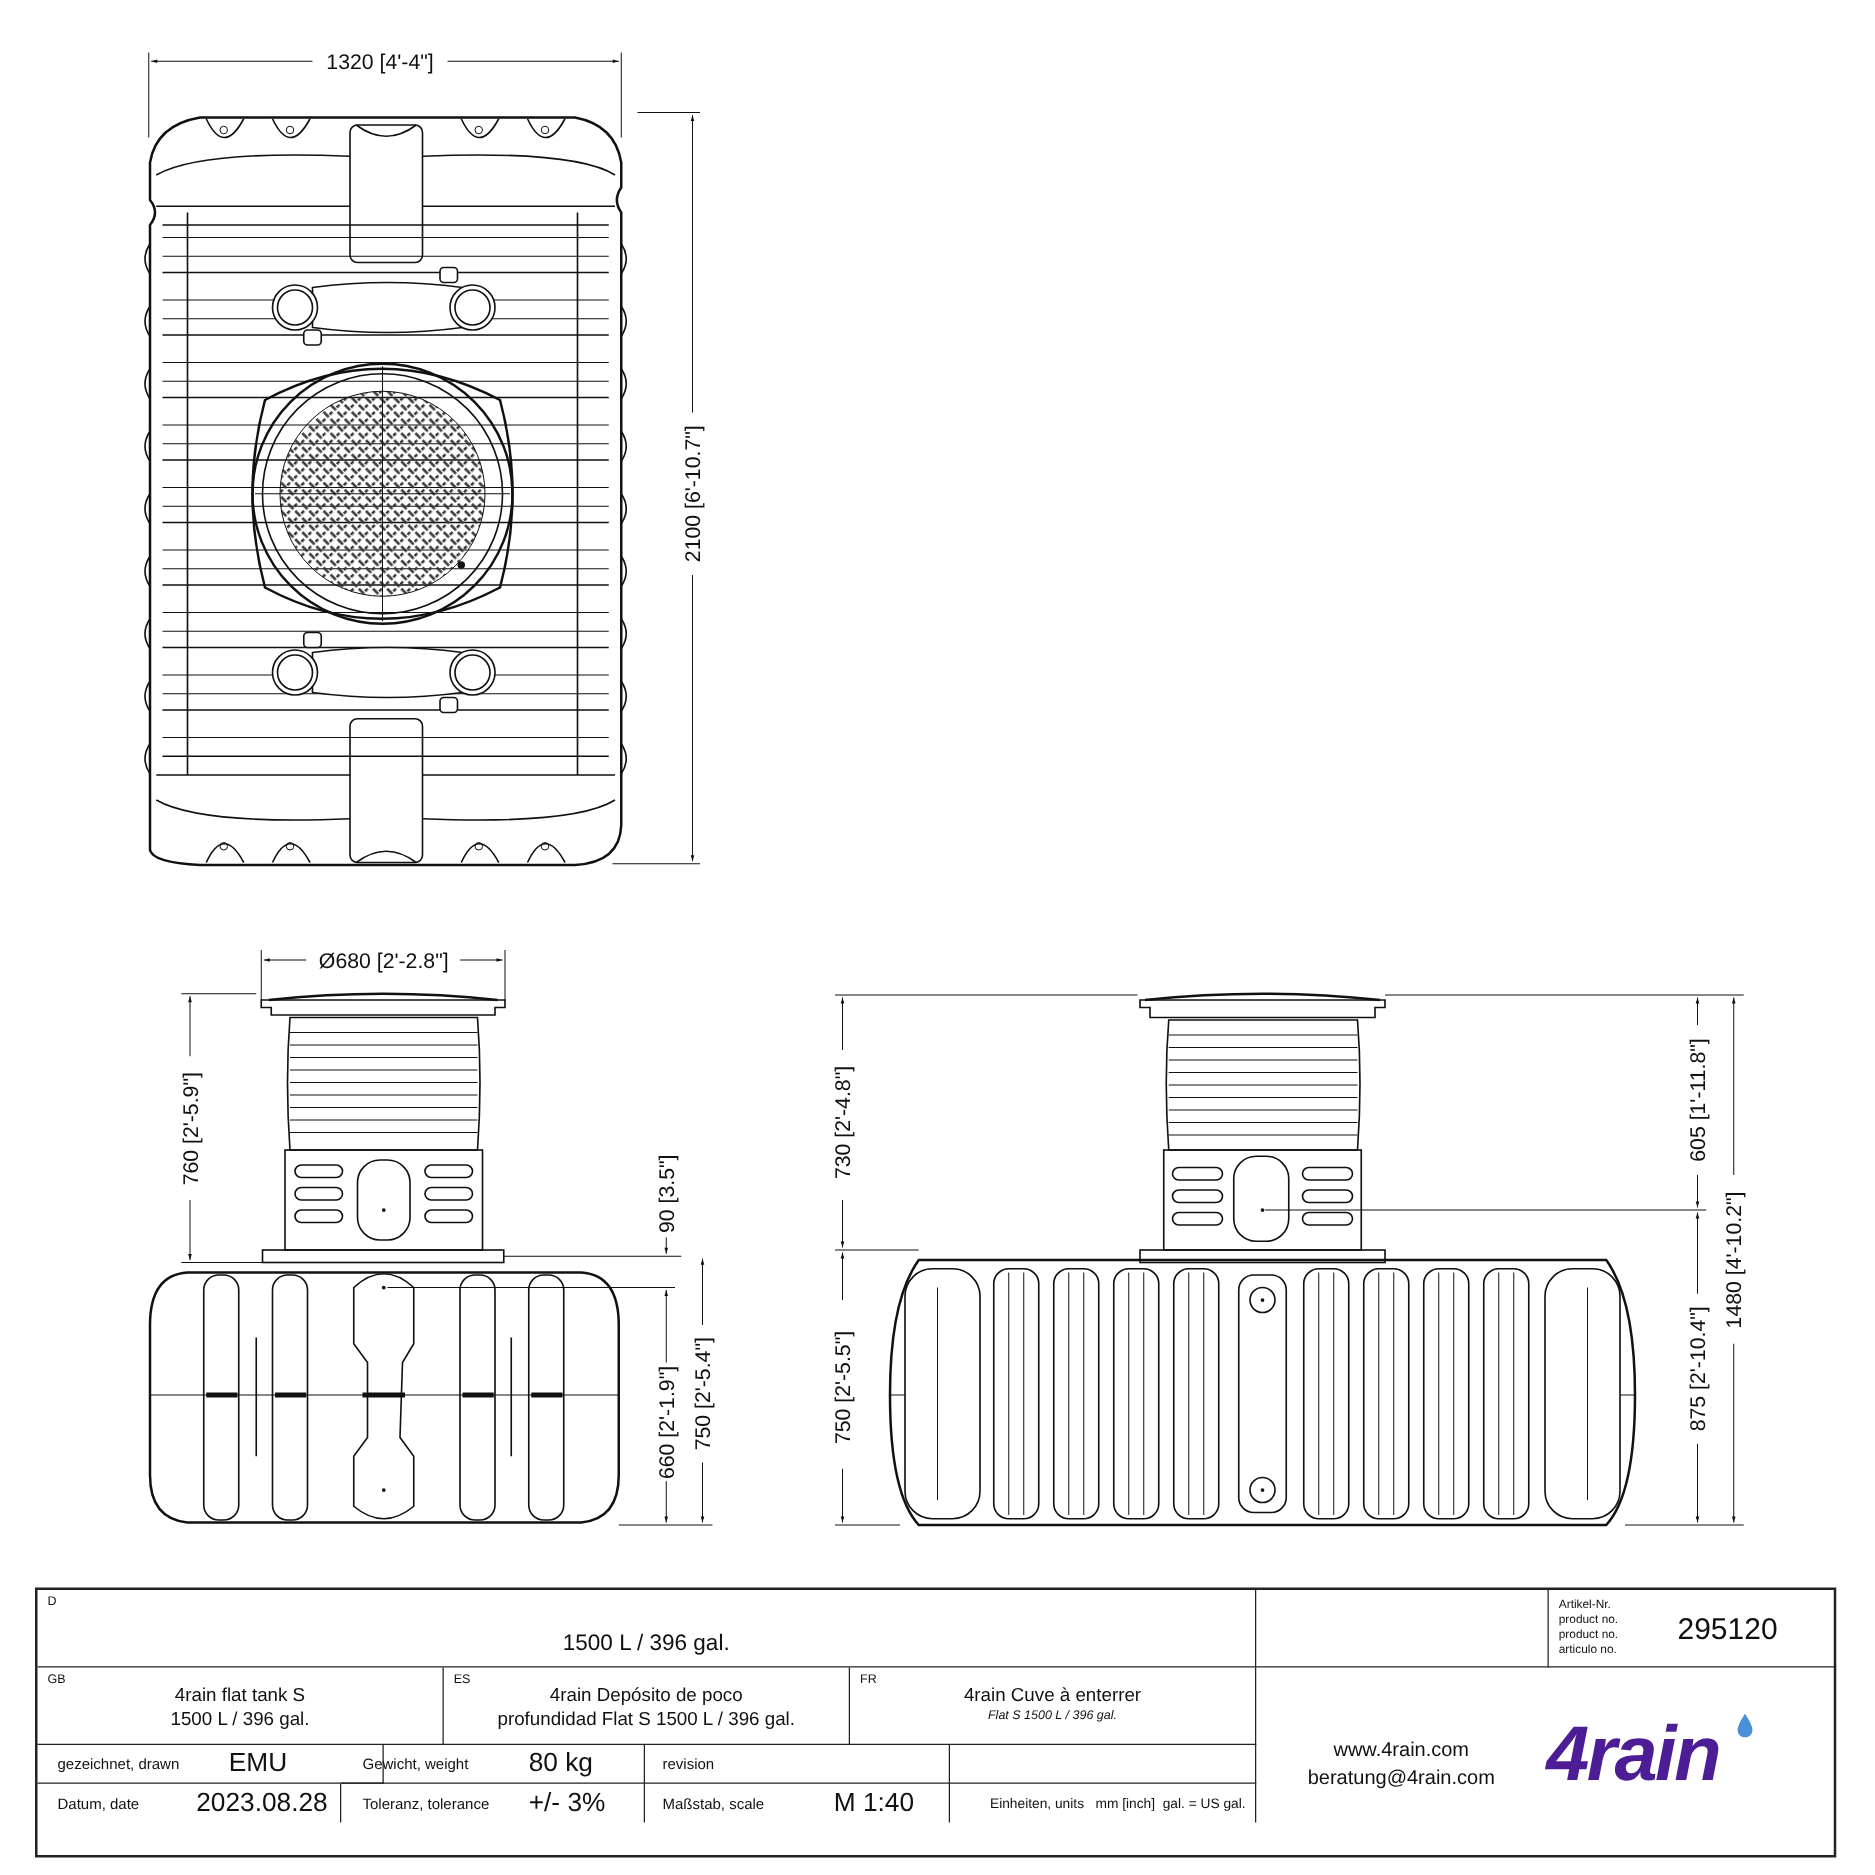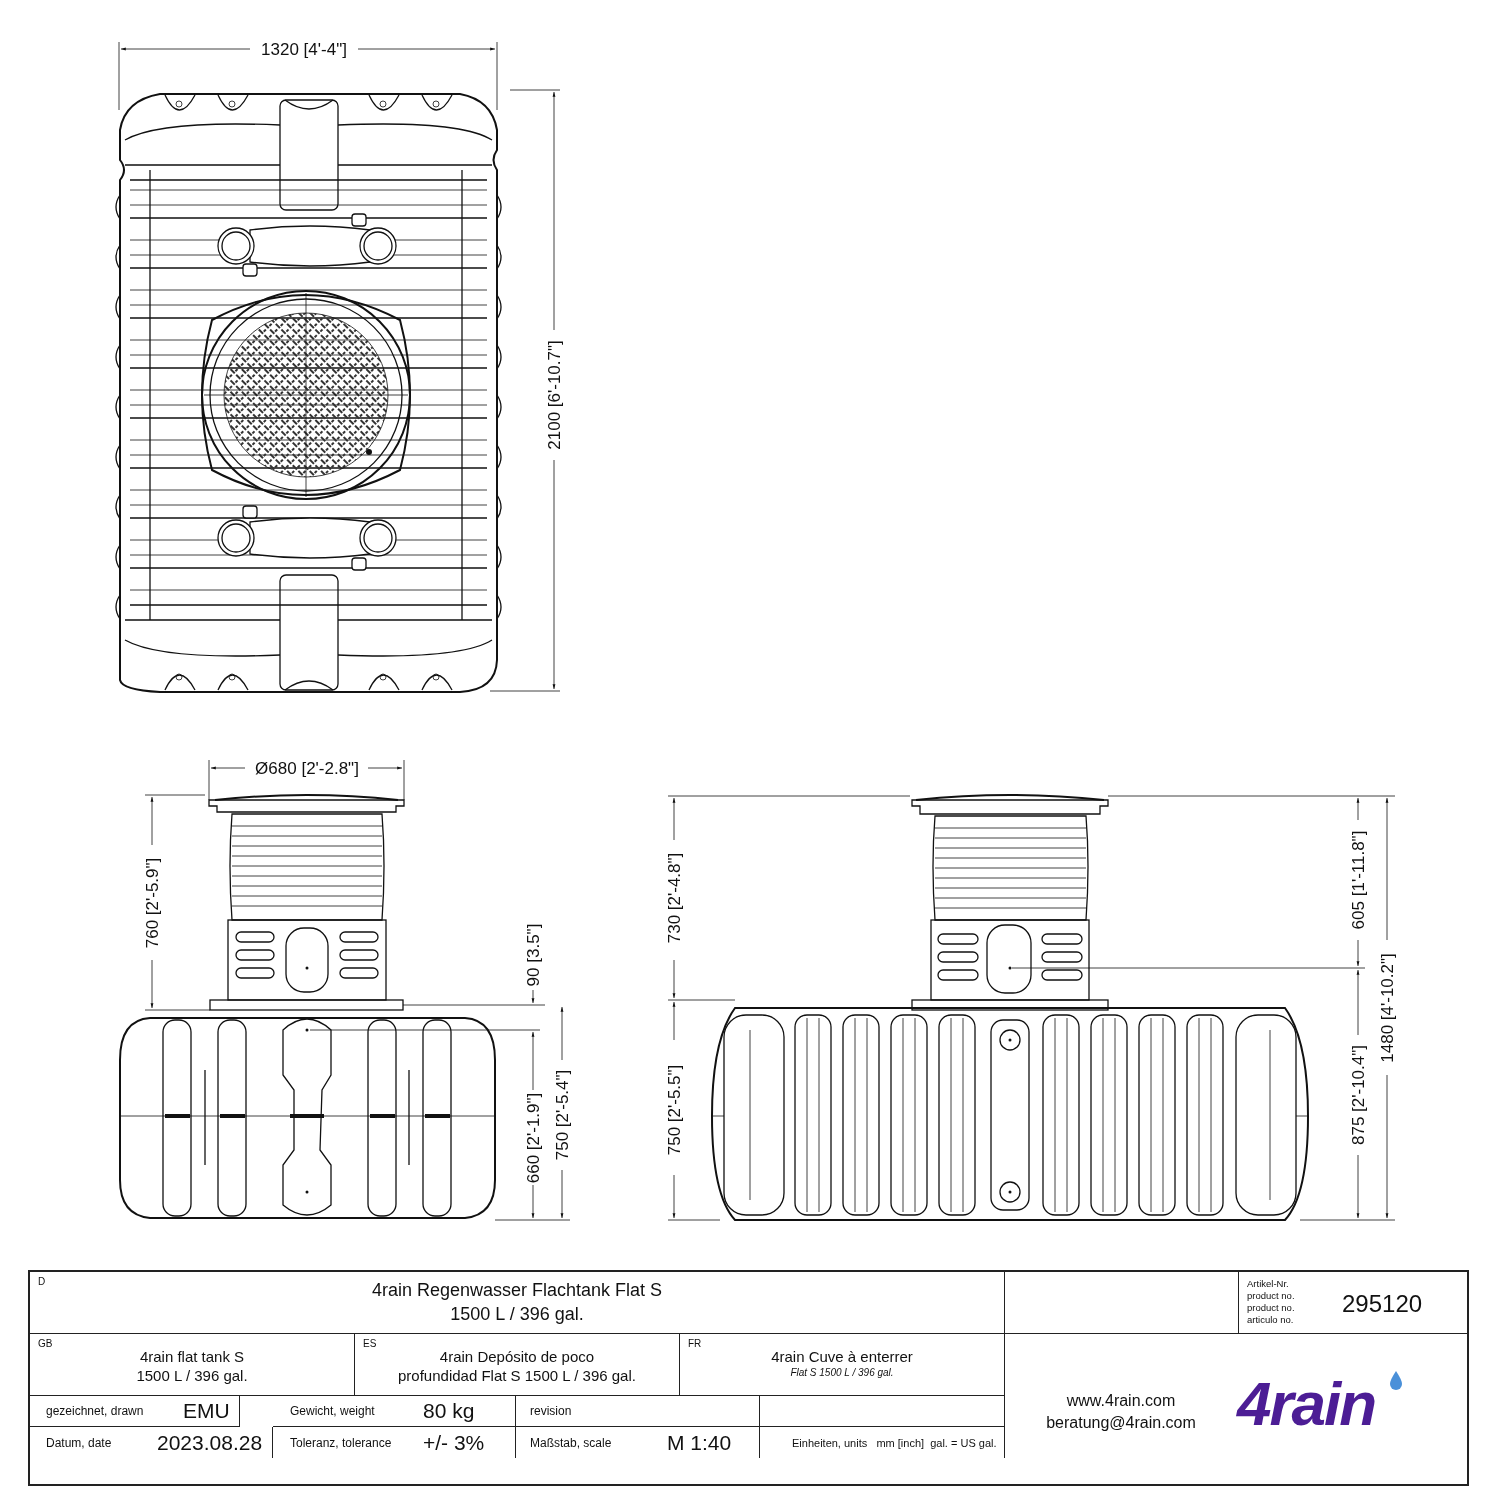--- a/index.html
+++ b/index.html
@@ -248,21 +248,20 @@
     <line class="thin" x1="1387" y1="798" x2="1387" y2="940" marker-start="url(#arr)"></line>
     <line class="thin" x1="1387" y1="1075" x2="1387" y2="1218" marker-end="url(#arr)"></line>
     <text class="dim" transform="translate(1393,1008) rotate(-90)" text-anchor="middle">1480 [4'-10.2"]</text>
   </g>
 </svg>
 
 <div class="tb">
 
   <div class="cell" style="left:0;top:0;width:975px;height:62px;">
     <span class="tag">D</span>
-    <div class="center2" style="top:8px;font-size:18px;">4rain Regenwasser Flachtank Flat S</div>
     <div class="center2" style="top:32px;font-size:18px;">1500 L / 396 gal.</div>
   </div>
   <div class="cell" style="left:975px;top:0;width:234px;height:62px;"></div>
   <div class="cell" style="left:1209px;top:0;width:230px;height:62px;border-right:none;">
     <div style="position:absolute;left:8px;top:6px;font-size:9.5px;line-height:12px;">
       <div>Artikel-Nr.</div>
       <div>product no.</div>
       <div>product no.</div>
       <div>articulo no.</div>
     </div>
@@ -278,21 +277,21 @@
     <span class="tag">ES</span>
     <div class="center2" style="top:14px;font-size:15px;">4rain  Depósito de poco</div>
     <div class="center2" style="top:33px;font-size:15px;">profundidad Flat S 1500 L / 396 gal.</div>
   </div>
   <div class="cell" style="left:650px;top:62px;width:325px;height:62px;">
     <span class="tag">FR</span>
     <div class="center2" style="top:14px;font-size:15px;">4rain Cuve à enterrer</div>
     <div class="center2" style="top:33px;font-size:10px;font-style:italic;">Flat S 1500 L / 396 gal.</div>
   </div>
 
-  <div class="cell" style="left:0;top:124px;width:210px;height:31px;">
+  <div class="cell" style="left:0;top:124px;width:277px;height:31px;">
     <span class="lbl" style="left:16px;">gezeichnet, drawn</span>
     <span class="val" style="left:153px;">EMU</span>
   </div>
   <div class="cell" style="left:243px;top:124px;width:243px;height:31px;">
     <span class="lbl" style="left:17px;">Gewicht, weight</span>
     <span class="val" style="left:150px;">80  kg</span>
   </div>
   <div class="cell" style="left:486px;top:124px;width:244px;height:31px;">
     <span class="lbl" style="left:14px;">revision</span>
   </div>

